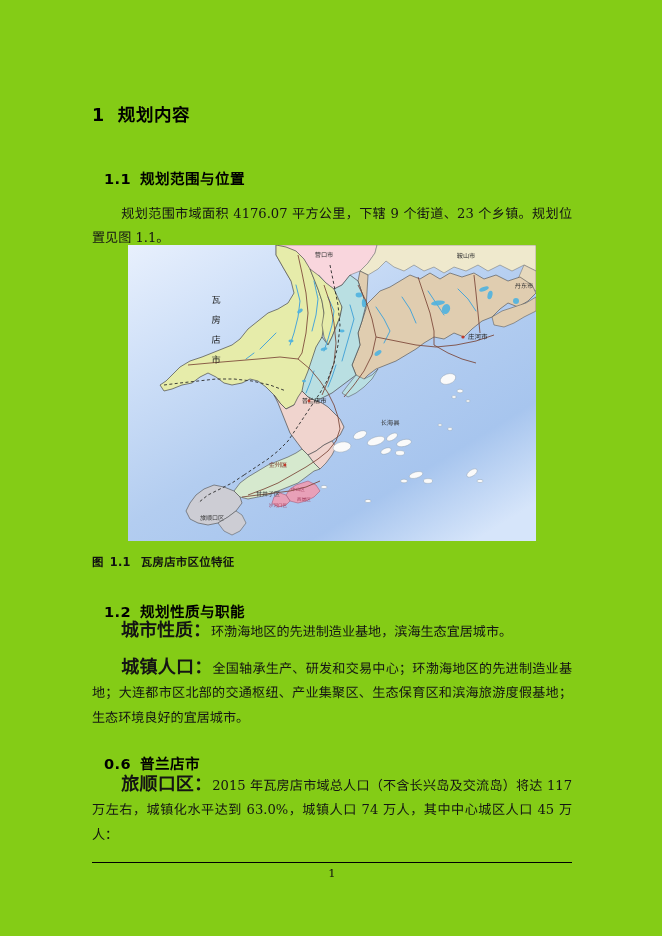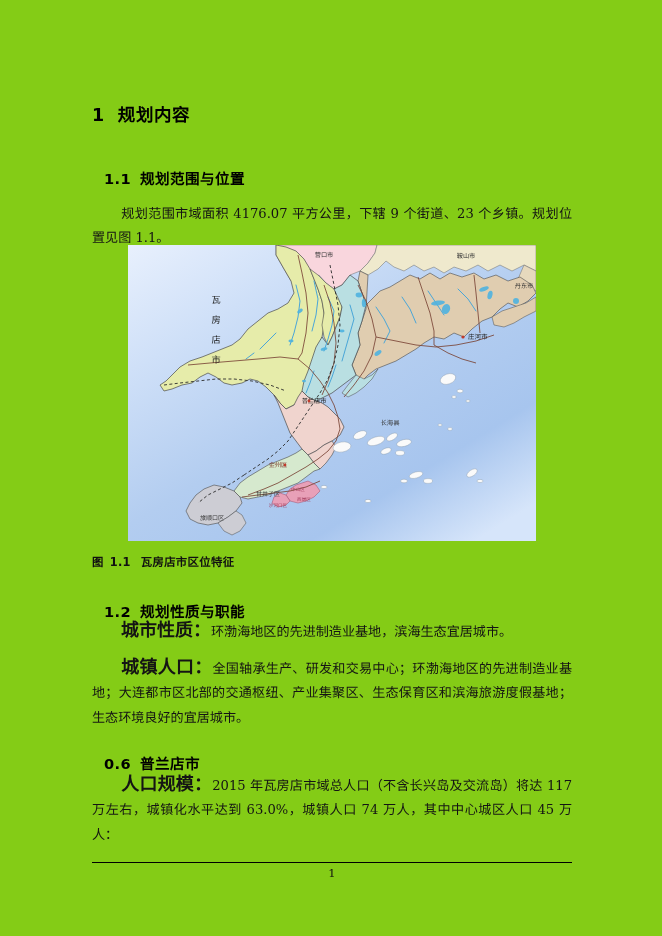--- a/index.html
+++ b/index.html
@@ -327,20 +327,20 @@
     </h2>
 
     <p class="para" id="p-nature"><span class="indent"></span><span class="lead">城市性质：</span><span>环渤海地区的先进制造业基地，滨海生态宜居城市。</span></p>
 
     <p class="para" id="p-func"><span class="indent"></span><span class="lead">城镇人口：</span><span>全国轴承生产、研发和交易中心；环渤海地区的先进制造业基地；大连都市区北部的交通枢纽、产业集聚区、生态保育区和滨海旅游度假基地；生态环境良好的宜居城市。</span></p>
 
     <h2 class="h2" id="h2-scale">
       <span class="num">0.6</span><span>普兰店市</span>
     </h2>
 
-    <p class="para" id="p-popul"><span class="indent"></span><span class="lead">人口规模：</span><span>2015 年瓦房店市域总人口（不含长兴岛及交流岛）将达 117 万左右，城镇化水平达到 63.0%，城镇人口 74 万人，其中中心城区人口 45 万人：</span></p>
+    <p class="para" id="p-popul"><span class="indent"></span><span class="lead">旅顺口区：</span><span>2015 年瓦房店市域总人口（不含长兴岛及交流岛）将达 117 万左右，城镇化水平达到 63.0%，城镇人口 74 万人，其中中心城区人口 45 万人：</span></p>
 
   </div>
 
   <div class="footer-rule"></div>
   <div class="footer-num">1</div>
 
 </div>
 
 </body></html>

